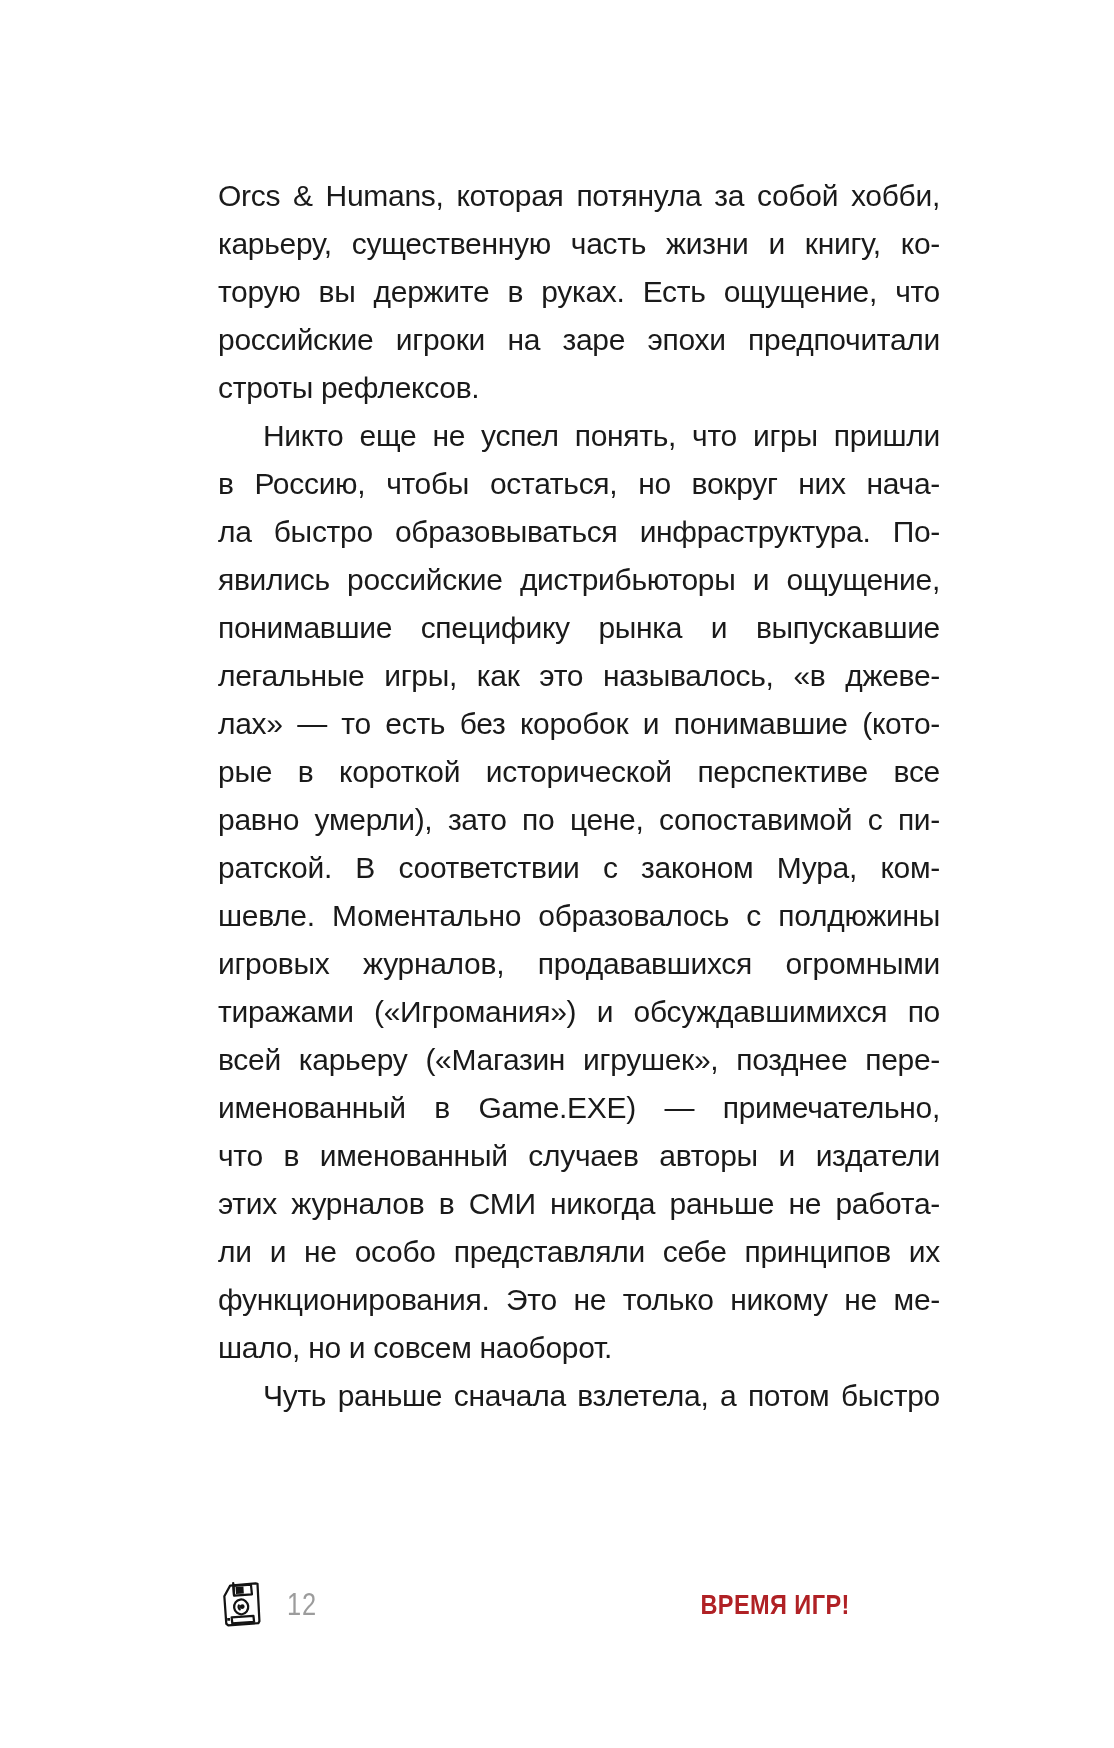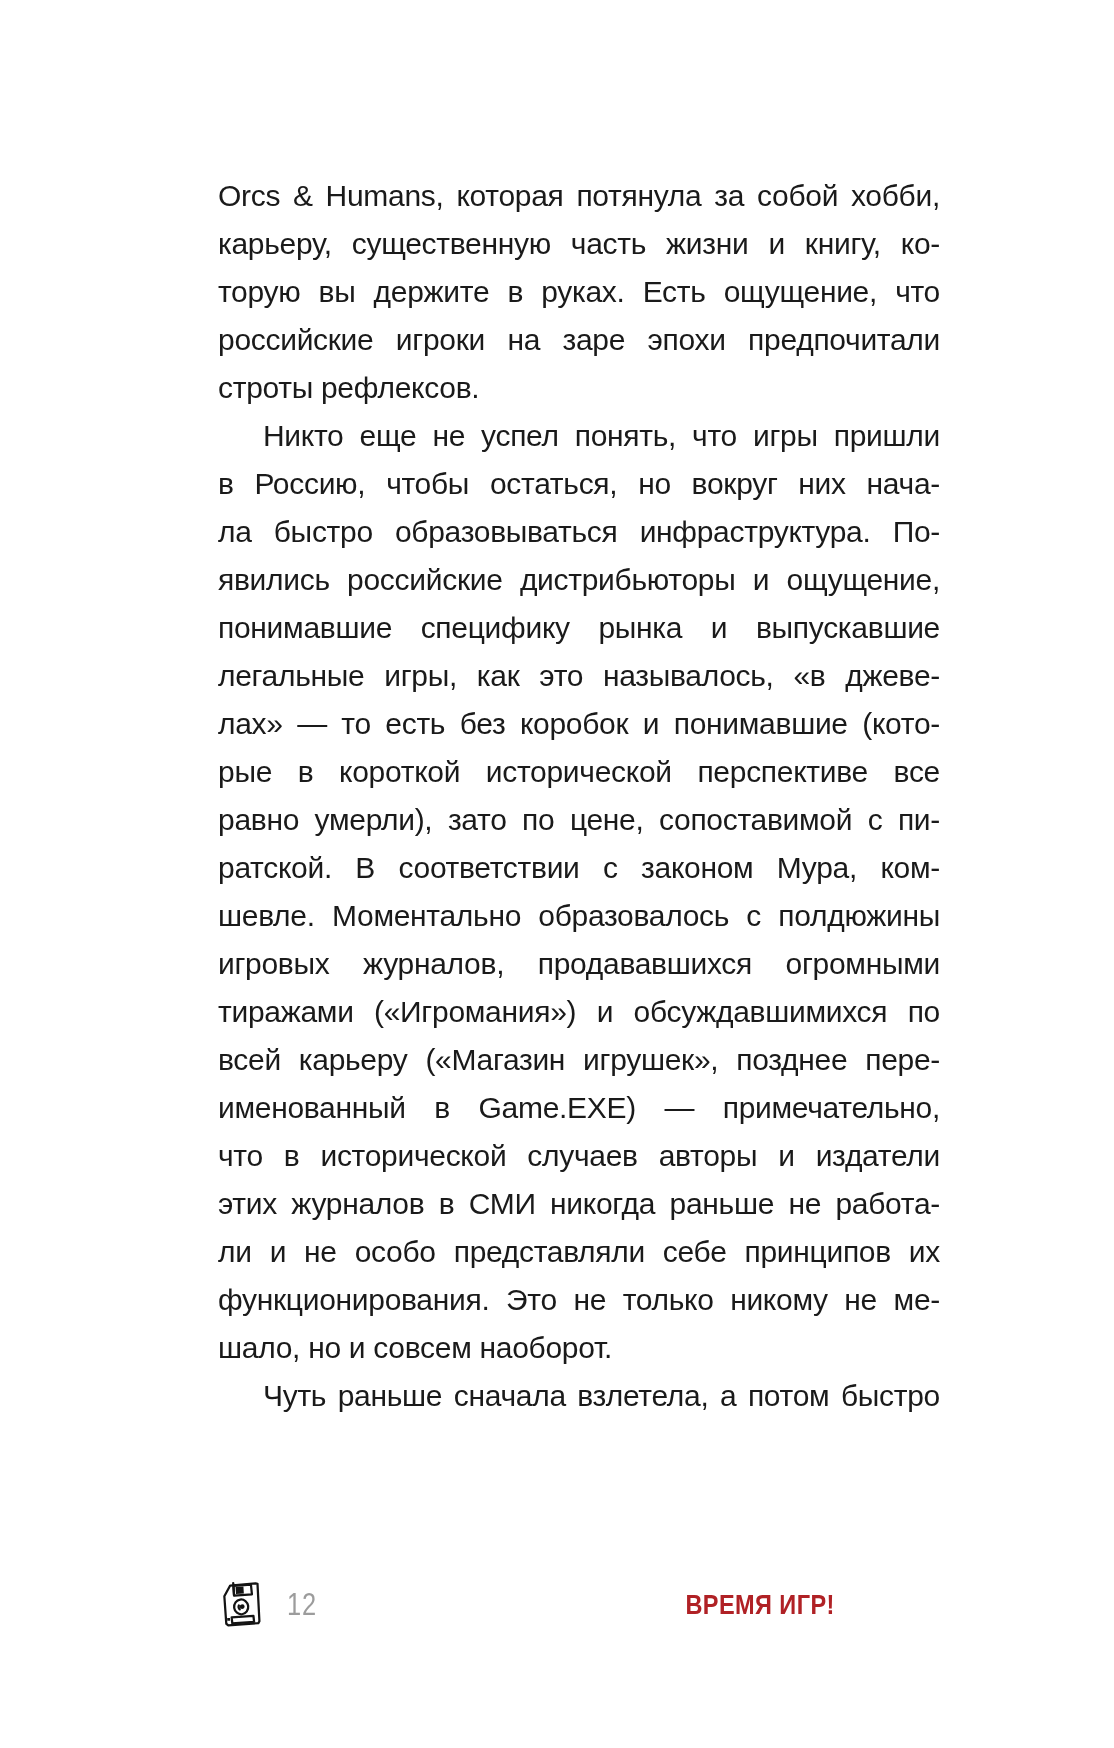--- a/index.html
+++ b/index.html
@@ -36,21 +36,21 @@
   .line.no-justify {
     text-align: left;
     text-align-last: left;
   }
   .line.indent {
     text-indent: 45px;
   }
   .footer {
     position: absolute;
     left: 218px;
-    right: 191px;
+    right: 176px;
     top: 1574px;
     height: 62px;
     display: flex;
     align-items: center;
   }
   .floppy-icon {
     width: 47px;
     height: 52px;
     transform: rotate(-1.5deg);
     flex: 0 0 auto;
@@ -93,21 +93,21 @@
       <div class="line">легальные игры, как это называлось, «в джеве-</div>
       <div class="line">лах» — то есть без коробок и понимавшие (кото-</div>
       <div class="line">рые в короткой исторической перспективе все</div>
       <div class="line">равно умерли), зато по цене, сопоставимой с пи-</div>
       <div class="line">ратской. В соответствии с законом Мура, ком-</div>
       <div class="line">шевле. Моментально образовалось с полдюжины</div>
       <div class="line">игровых журналов, продававшихся огромными</div>
       <div class="line">тиражами («Игромания») и обсуждавшимихся по</div>
       <div class="line">всей карьеру («Магазин игрушек», позднее пере-</div>
       <div class="line">именованный в Game.EXE) — примечательно,</div>
-      <div class="line">что в исторической случаев авторы и издатели</div>
+      <div class="line">что в именованный случаев авторы и издатели</div>
       <div class="line">этих журналов в СМИ никогда раньше не работа-</div>
       <div class="line">ли и не особо представляли себе принципов их</div>
       <div class="line">функционирования. Это не только никому не ме-</div>
       <div class="line no-justify">шало, но и совсем наоборот.</div>
       <div class="line indent">Чуть раньше сначала взлетела, а потом быстро</div>
     </div>
 
   <div class="footer">
     <svg class="floppy-icon" viewBox="0 0 50 52" xmlns="http://www.w3.org/2000/svg">
       <g fill="none" stroke="#141414" stroke-width="2.4" stroke-linecap="round" stroke-linejoin="round">

